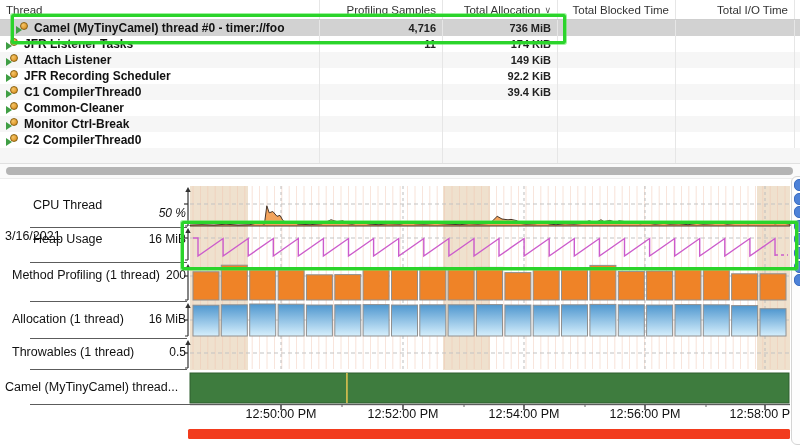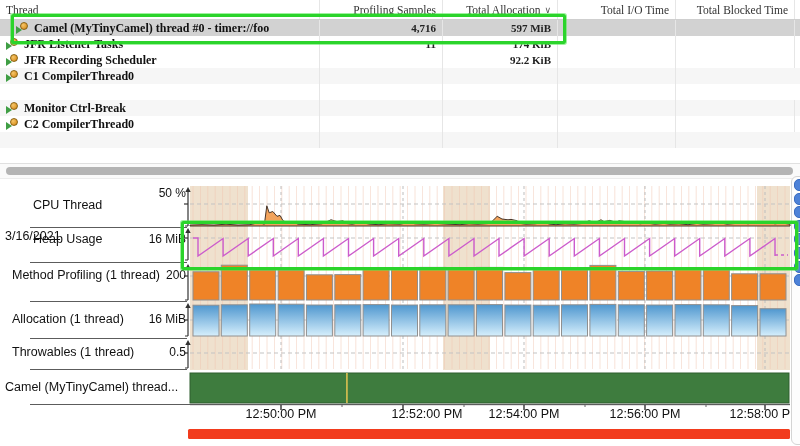--- a/index.html
+++ b/index.html
@@ -1,19 +1,19 @@
 <!DOCTYPE html>
 <html><head>
 <meta charset="utf-8">
 <style>
   html,body{margin:0;padding:0;background:#fff;}
   #stage{position:relative;width:800px;height:446px;overflow:hidden;
          font-family:"Liberation Sans","DejaVu Sans",sans-serif;background:#fff;}
   
-  #thread-table{position:absolute;left:0;top:0;width:800px;height:163px;overflow:hidden;font-family:Liberation Serif, serif;}
+  #thread-table{position:absolute;left:0;top:0;width:800px;height:163px;overflow:hidden;}
   .t-row{display:grid;grid-template-columns:320px 123px 115px 118px 119px 1fr;height:16px;align-items:center;}
   #t-head{height:19px;border-bottom:1px solid #cfcfcf;}
   #t-head .cell{font-size:11.5px;color:#333;}
   .cell{padding:0 6px;white-space:nowrap;overflow:hidden;box-sizing:border-box;height:100%;
         display:flex;align-items:center;border-right:1px solid #e6e6e6;}
   .cell.num{justify-content:flex-end;}
   .cell:last-child{border-right:none;}
   .t-row .thread-cell{font-weight:bold;font-size:12px;color:#111;gap:4px;}
   .t-row .val{font-size:11px;color:#222;font-weight:bold;}
   .t-row.sel{background:#d2d2d2;}
@@ -53,53 +53,67 @@
 <div id="stage">
 
   <div id="thread-table">
     <div class="t-row" id="t-head">
       <div class="cell">Thread</div>
       <div class="cell num">Profiling Samples</div>
       <div class="cell num">
         <span>Total Allocation</span>
         <span class="sort-ic">∨</span>
       </div>
+      <div class="cell num">Total Blocked Time</div>
       <div class="cell num">Total I/O Time</div>
-      <div class="cell num">Total Blocked Time</div>
       <div class="cell"></div>
     </div>
     <div id="t-body">
         <div class="t-row sel">
           <div class="cell thread-cell" style="padding-left: 16px;">
             <span class="thr-icon">
               <span class="tri"></span>
               <span class="ball"></span>
             </span>
             <span>Camel (MyTinyCamel) thread #0 - timer://foo</span>
           </div>
           <div class="cell num val">4,716</div>
-          <div class="cell num val">597 MiB</div>
+          <div class="cell num val">736 MiB</div>
           <div class="cell num val"></div>
           <div class="cell num val"></div>
           <div class="cell"></div>
         </div>
         <div class="t-row">
           <div class="cell thread-cell">
             <span class="thr-icon">
               <span class="tri"></span>
               <span class="ball"></span>
             </span>
             <span>JFR Listener Tasks</span>
           </div>
           <div class="cell num val">11</div>
           <div class="cell num val">174 KiB</div>
           <div class="cell num val"></div>
           <div class="cell num val"></div>
           <div class="cell"></div>
         </div>
+        <div class="t-row stripe">
+          <div class="cell thread-cell">
+            <span class="thr-icon">
+              <span class="tri"></span>
+              <span class="ball"></span>
+            </span>
+            <span>Attach Listener</span>
+          </div>
+          <div class="cell num val"></div>
+          <div class="cell num val">149 KiB</div>
+          <div class="cell num val"></div>
+          <div class="cell num val"></div>
+          <div class="cell"></div>
+        </div>
         <div class="t-row">
           <div class="cell thread-cell">
             <span class="thr-icon">
               <span class="tri"></span>
               <span class="ball"></span>
             </span>
             <span>JFR Recording Scheduler</span>
           </div>
           <div class="cell num val"></div>
           <div class="cell num val">92.2 KiB</div>
@@ -109,25 +123,33 @@
         </div>
         <div class="t-row stripe">
           <div class="cell thread-cell">
             <span class="thr-icon">
               <span class="tri"></span>
               <span class="ball"></span>
             </span>
             <span>C1 CompilerThread0</span>
           </div>
           <div class="cell num val"></div>
+          <div class="cell num val">39.4 KiB</div>
           <div class="cell num val"></div>
           <div class="cell num val"></div>
           <div class="cell"></div>
         </div>
         <div class="t-row">
+          <div class="cell thread-cell">
+            <span class="thr-icon">
+              <span class="tri"></span>
+              <span class="ball"></span>
+            </span>
+            <span>Common-Cleaner</span>
+          </div>
           <div class="cell num val"></div>
           <div class="cell num val"></div>
           <div class="cell num val"></div>
           <div class="cell num val"></div>
           <div class="cell"></div>
         </div>
         <div class="t-row stripe">
           <div class="cell thread-cell">
             <span class="thr-icon">
               <span class="tri"></span>
@@ -344,38 +366,38 @@
       <line x1="765" y1="404" x2="765" y2="410" stroke="#333" stroke-width="1.4"></line>
       <line x1="342" y1="404" x2="342" y2="407" stroke="#666" stroke-width="1"></line>
       <line x1="464" y1="404" x2="464" y2="407" stroke="#666" stroke-width="1"></line>
       <line x1="585" y1="404" x2="585" y2="407" stroke="#666" stroke-width="1"></line>
       <line x1="706" y1="404" x2="706" y2="407" stroke="#666" stroke-width="1"></line>
       <rect x="188" y="429" width="602" height="10" rx="1.5" fill="#f23b1d"></rect>
     </svg>
 
   <div id="timeline">
       <div class="trk-label" style="left: 33px; top: 20px;">CPU Thread</div>
-      <div class="trk-tick" style="top: 8px;">50 %</div>
+      <div class="trk-tick" style="top: 28px; font-style: italic;">50 %</div>
       <div class="trk-label" style="left: 33px; top: 54px;">Heap Usage</div>
       <div class="trk-tick" style="top: 54px;">16 MiB</div>
       <div class="trk-label" style="left: 12px; top: 90px;">Method Profiling (1 thread)</div>
       <div class="trk-tick" style="top: 90px;">200</div>
       <div class="trk-label" style="left: 12px; top: 134px;">Allocation (1 thread)</div>
       <div class="trk-tick" style="top: 134px;">16 MiB</div>
       <div class="trk-label" style="left: 12px; top: 167px;">Throwables (1 thread)</div>
       <div class="trk-tick" style="top: 167px; text-align: center;">0.5</div>
       <div class="trk-label" style="left: 5px; top: 202px;">Camel (MyTinyCamel) thread...</div>
       <div class="sep" style="top: 49px; left: 30px; width: 157px;"></div>
       <div class="sep" style="top: 84px; left: 30px; width: 157px;"></div>
       <div class="sep" style="top: 123px; left: 30px; width: 157px;"></div>
       <div class="sep" style="top: 160px; left: 30px; width: 157px;"></div>
       <div class="sep" style="top: 191px; left: 30px; width: 157px;"></div>
       <div class="sep" style="top: 226px; left: 30px; width: 760px;"></div>
       <div class="time-lab" style="left: 281px;">12:50:00 PM</div>
-      <div class="time-lab" style="left: 403px; margin-left: 24px;">12:52:00 PM</div>
+      <div class="time-lab" style="left: 403px;">12:52:00 PM</div>
       <div class="time-lab" style="left: 524px;">12:54:00 PM</div>
       <div class="time-lab" style="left: 645px;">12:56:00 PM</div>
       <div class="time-lab" style="left: 765px;">12:58:00 PM</div>
     </div>
 
   <div id="date-label">3/16/2021</div>
 
   <div class="plot-hit"></div>
 
   <div class="anno" id="anno-row"></div>

